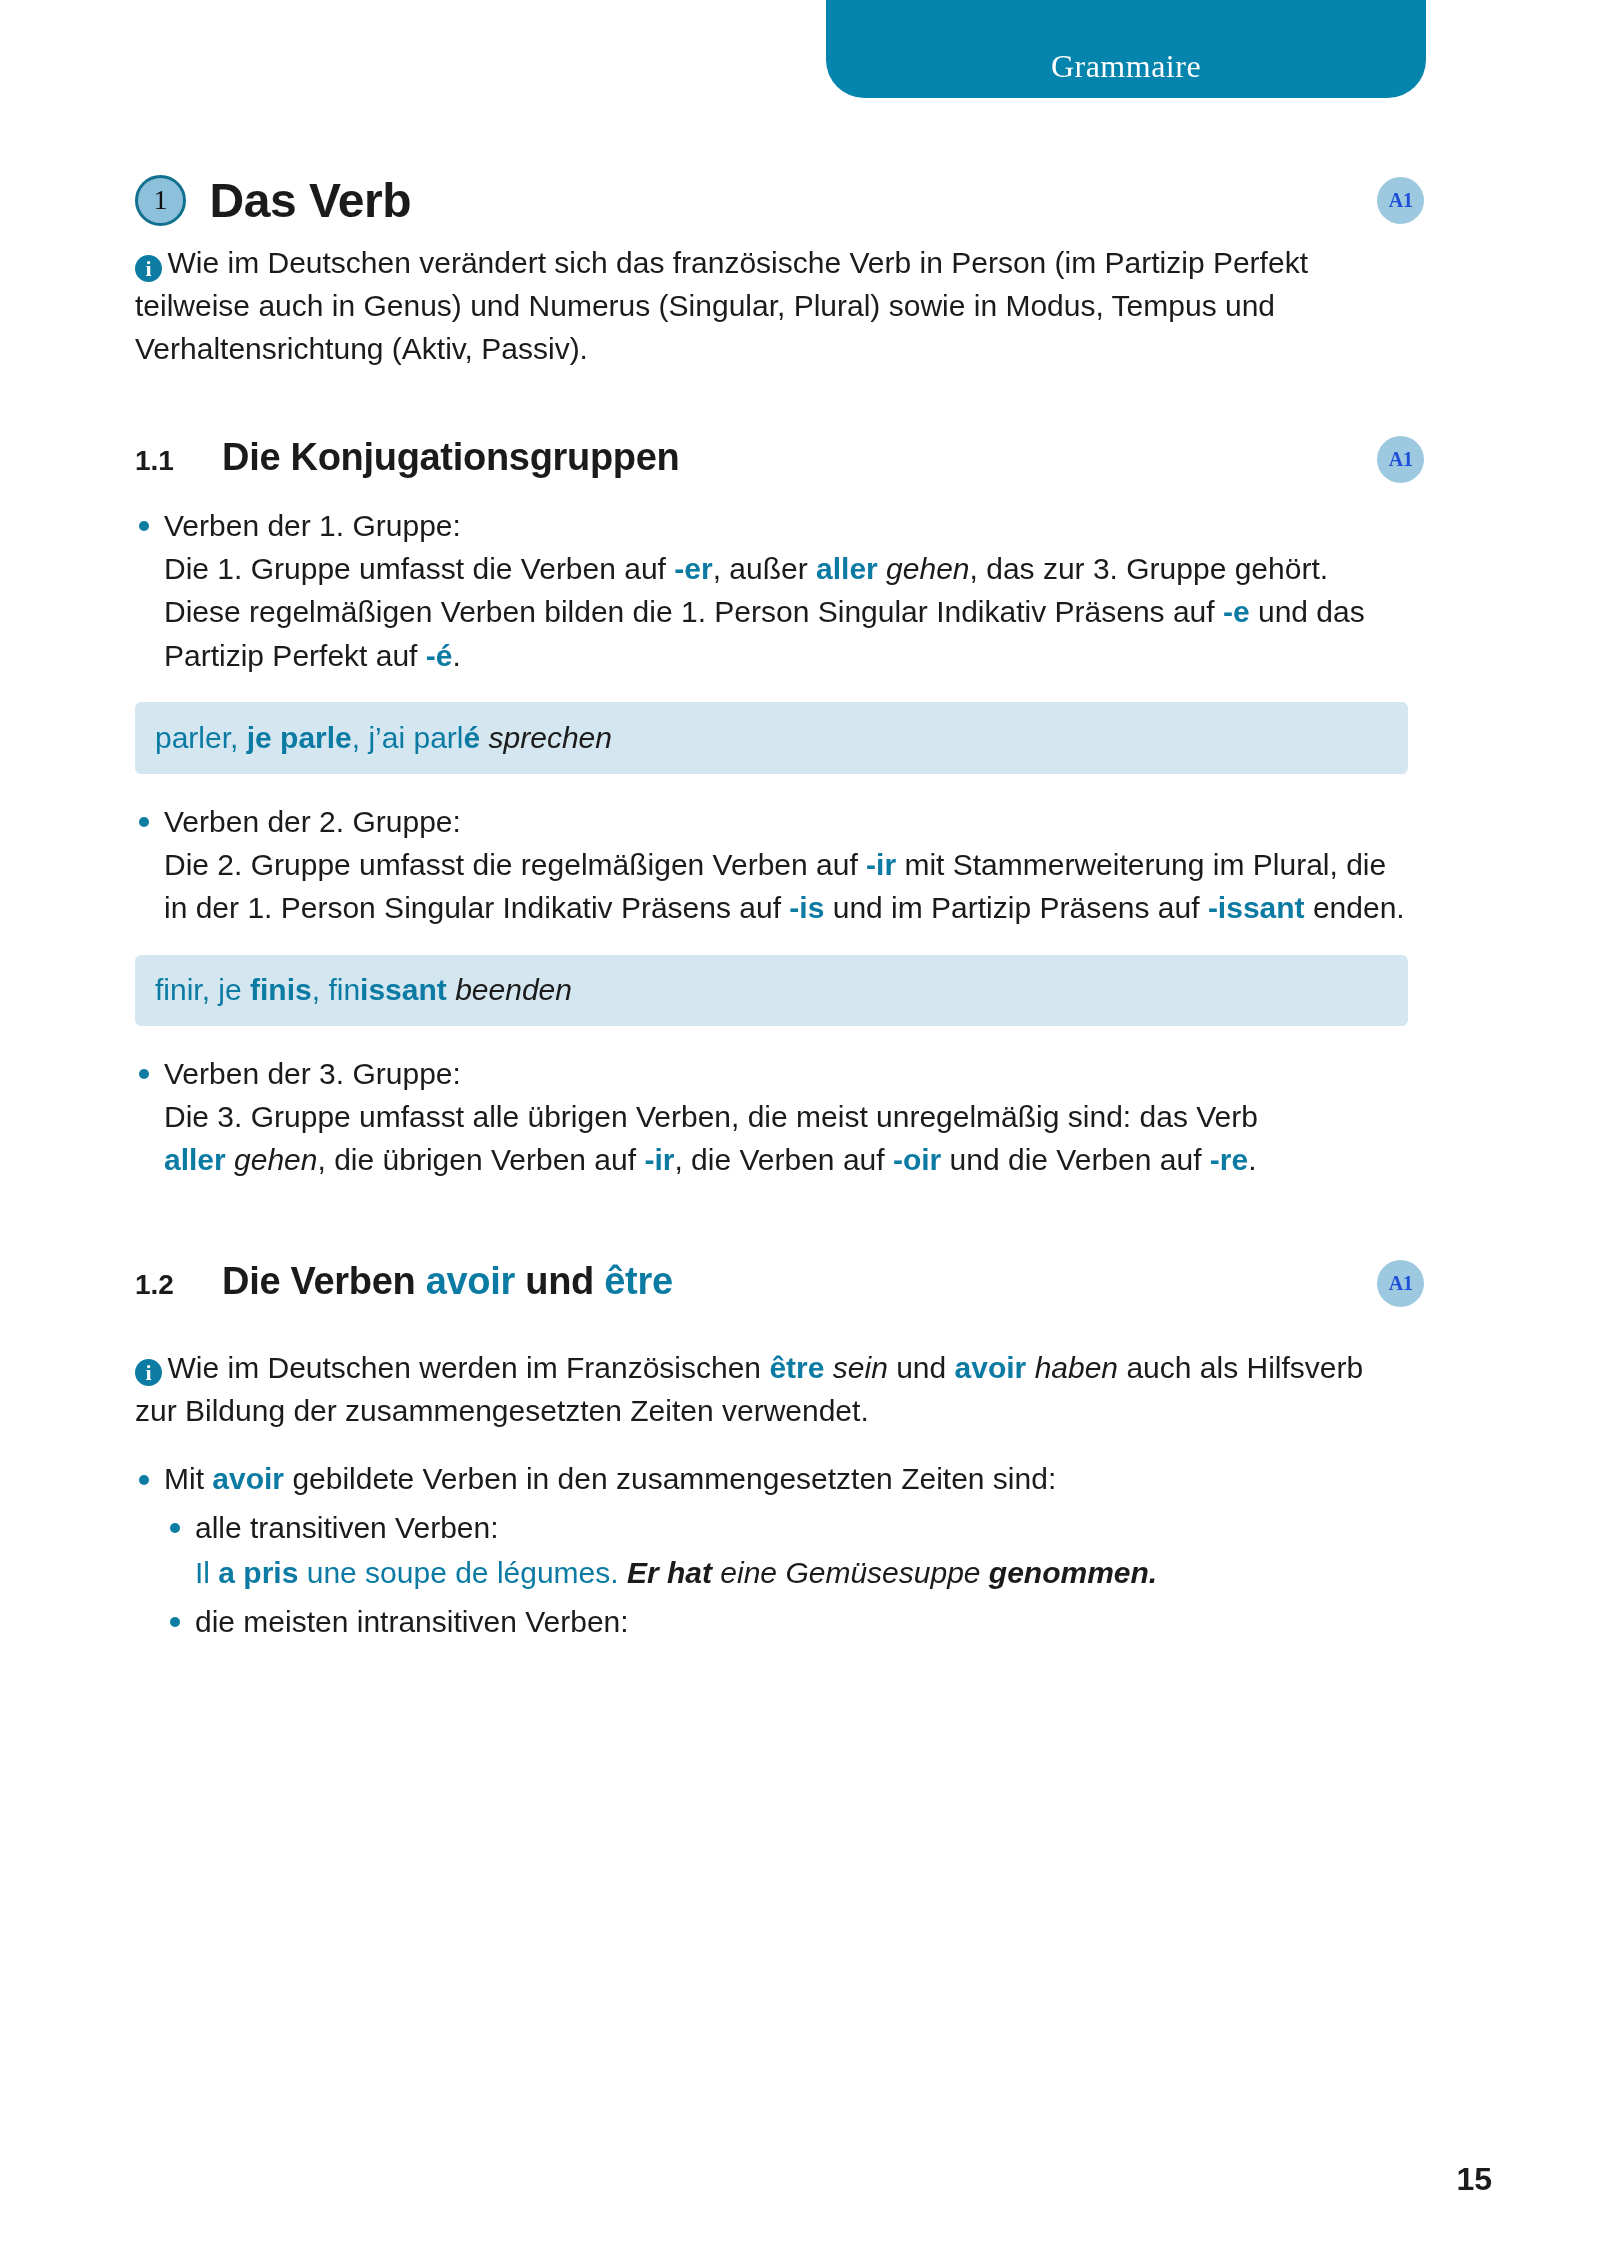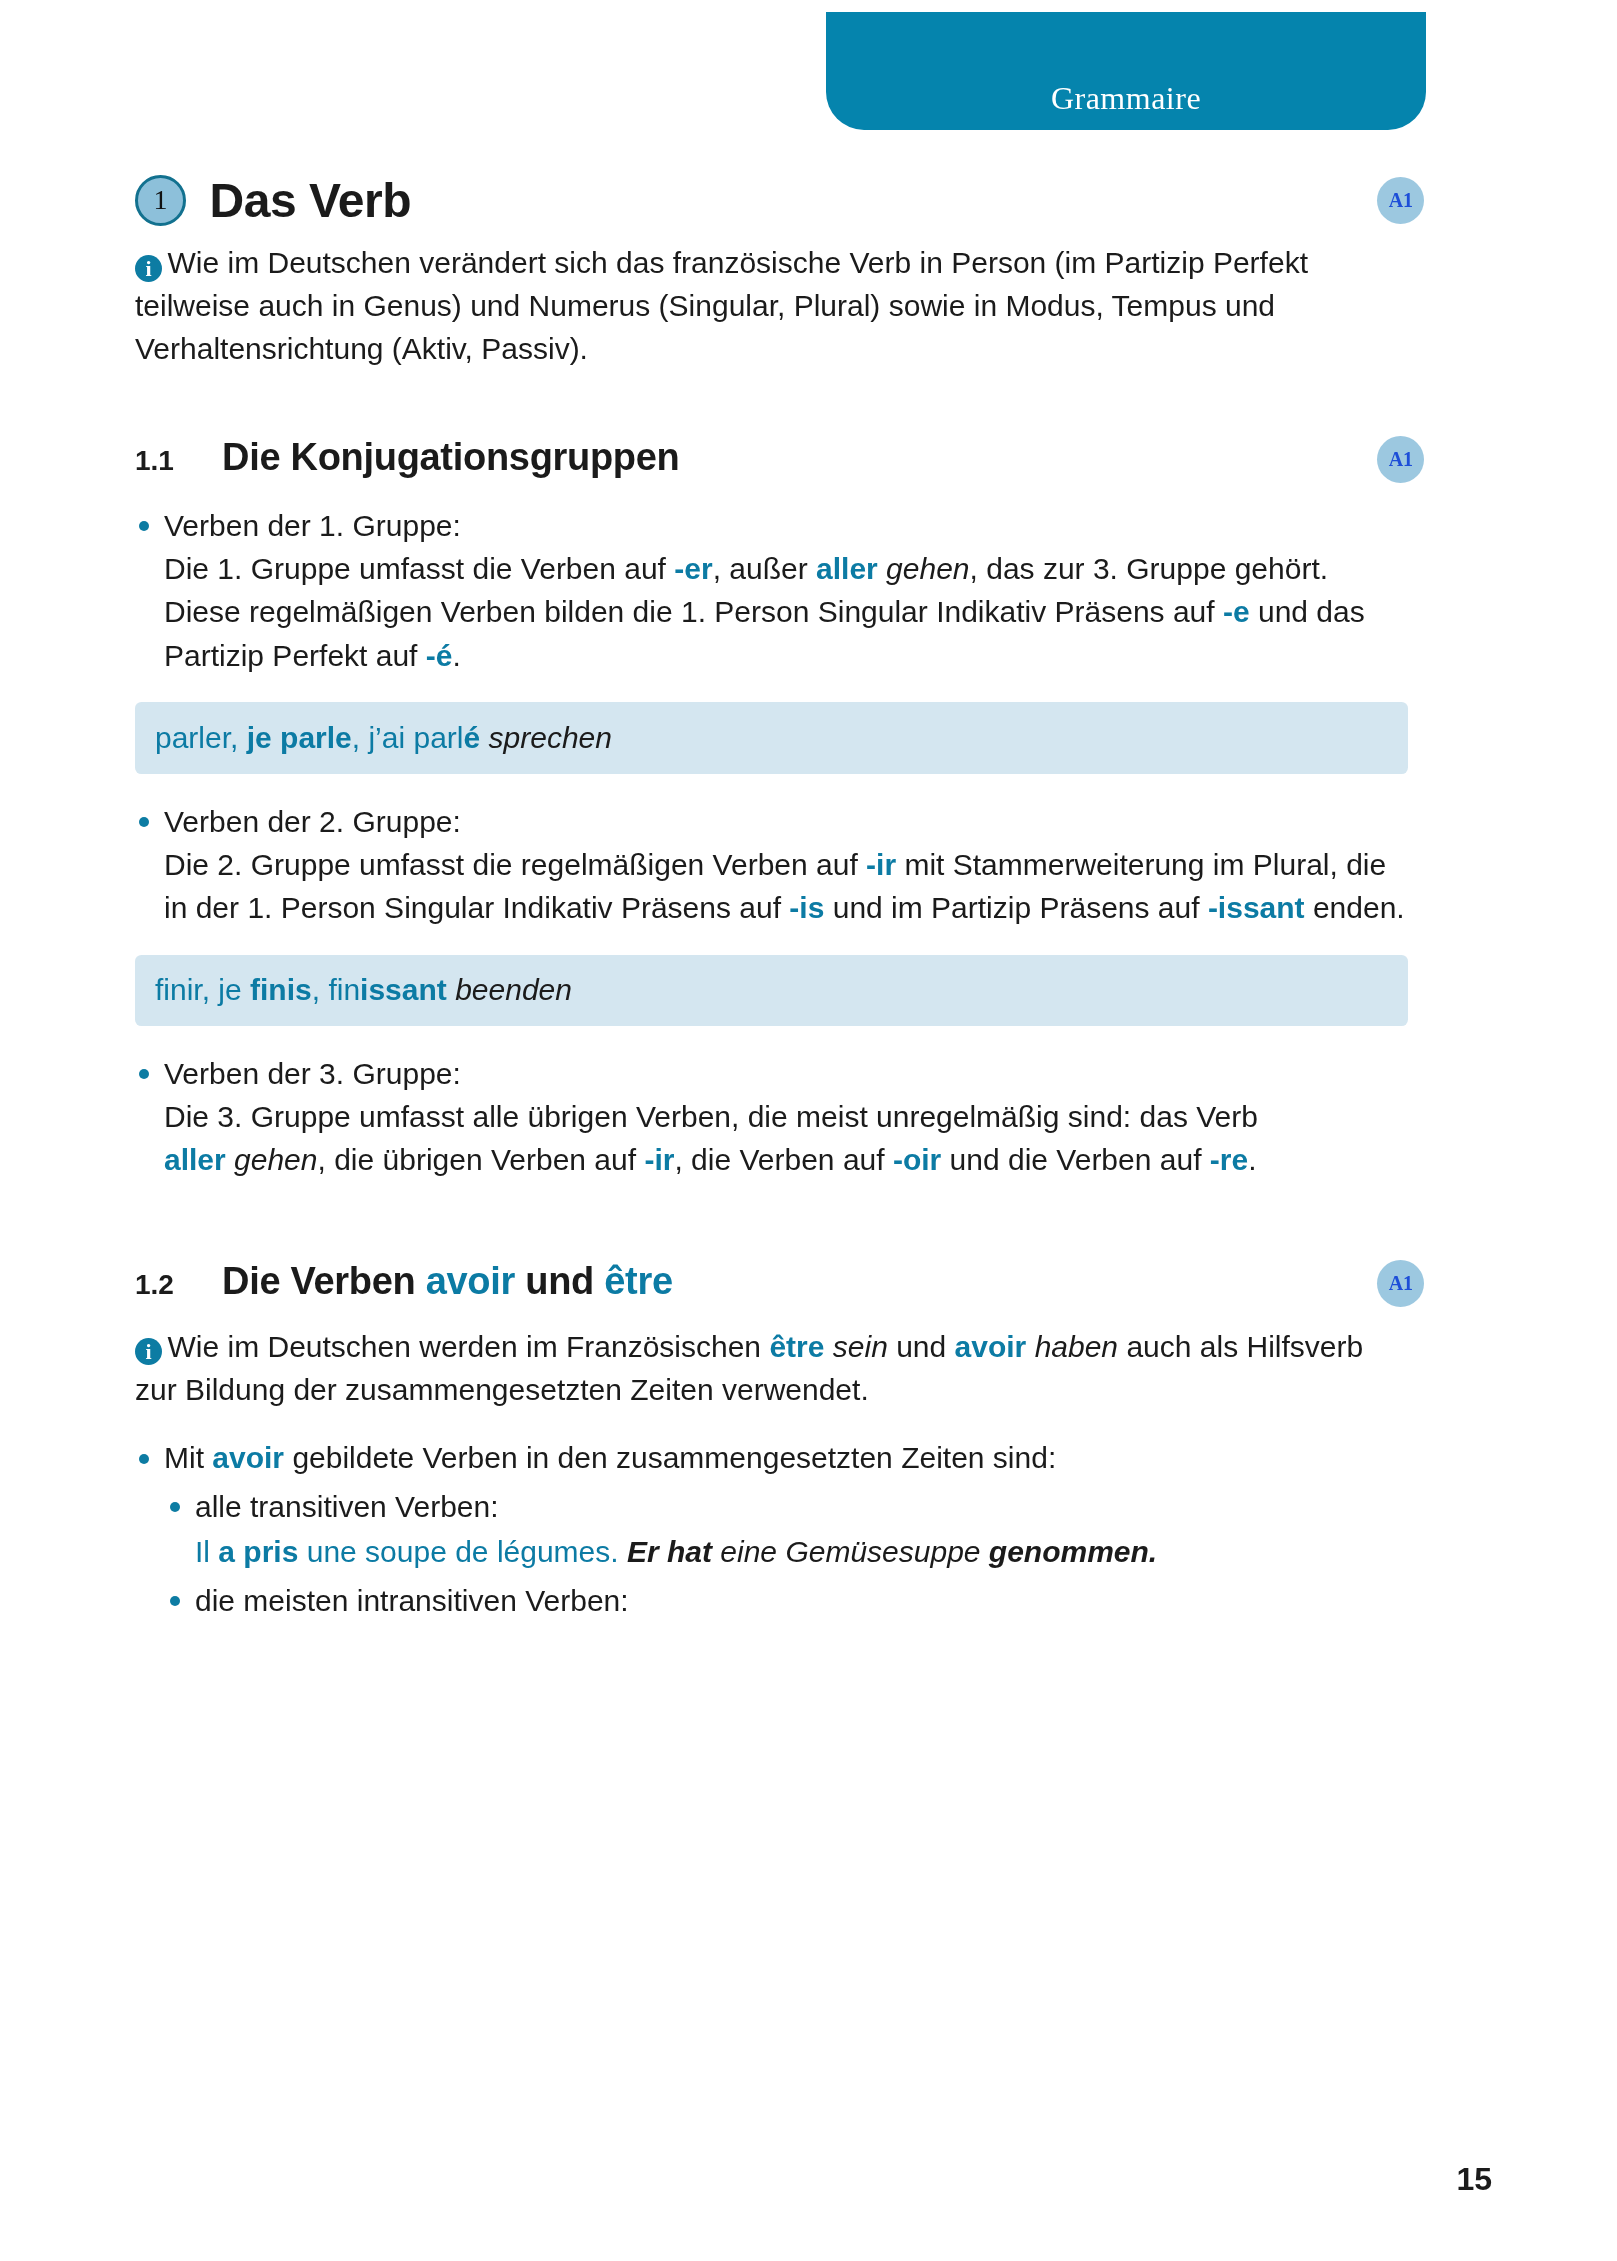--- a/index.html
+++ b/index.html
@@ -12,24 +12,24 @@
     height: 2262px;
     position: relative;
     font-family: "Liberation Sans", sans-serif;
     color: #1b1b1b;
     overflow: hidden;
   }
 
   
   .header-tab {
     position: absolute;
-    top: 12px;
+    top: 0;
     left: 826px;
     width: 600px;
-    height: 118px;
+    height: 98px;
     background: #0584ad;
     border-bottom-left-radius: 38px;
     border-bottom-right-radius: 38px;
     box-sizing: border-box;
     padding-left: 12px;
   }
   .header-tab-label {
     position: absolute;
     left: 0;
     right: 0;
@@ -292,21 +292,21 @@
         <span class="hang"><span>Die 3. Gruppe umfasst alle übrigen Verben, die meist unregelmäßig sind: das Verb </span><span class="fr-b">aller</span><span>&nbsp;</span><span class="de-i">gehen</span><span>, die übrigen Verben auf </span><span class="fr-b">-ir</span><span>, die Verben auf </span><span class="fr-b">-oir</span><span> und die Verben auf </span><span class="fr-b">-re</span><span>.</span></span>
       </li>
     </ul>
 
     <div class="section-head" style="margin-top:78px">
       <div class="section-num">1.2</div>
       <div class="section-title"><span>Die Verben </span><span class="fr">avoir</span><span> und </span><span class="fr">être</span></div>
       <div class="level-badge">A1</div>
     </div>
 
-    <p class="para" style="margin-top:22px"><span class="info-icon">i</span><span>Wie im Deutschen werden im Französischen </span><span class="fr-b">être</span><span>&nbsp;</span><span class="de-i">sein</span><span> und </span><span class="fr-b">avoir</span><span>&nbsp;</span><span class="de-i">haben</span><span> auch als Hilfsverb zur Bildung der zusammengesetzten Zeiten verwendet.</span></p>
+    <p class="para" style="margin-top:43px"><span class="info-icon">i</span><span>Wie im Deutschen werden im Französischen </span><span class="fr-b">être</span><span>&nbsp;</span><span class="de-i">sein</span><span> und </span><span class="fr-b">avoir</span><span>&nbsp;</span><span class="de-i">haben</span><span> auch als Hilfsverb zur Bildung der zusammengesetzten Zeiten verwendet.</span></p>
 
     <ul class="blist">
       <li>
         <span class="hang"><span>Mit </span><span class="fr-b">avoir</span><span> gebildete Verben in den zusammengesetzten Zeiten sind:</span></span>
 
         <ul class="sublist">
           <li>
             <span class="hang">alle transitiven Verben:</span>
             <span class="hang ex-line"><span>Il </span><b>a pris</b><span> une soupe de légumes.</span><span>&nbsp;</span><span class="de-bi">Er hat</span><span class="de-i"> eine Gemüsesuppe </span><span class="de-bi">genommen.</span></span>
           </li>

